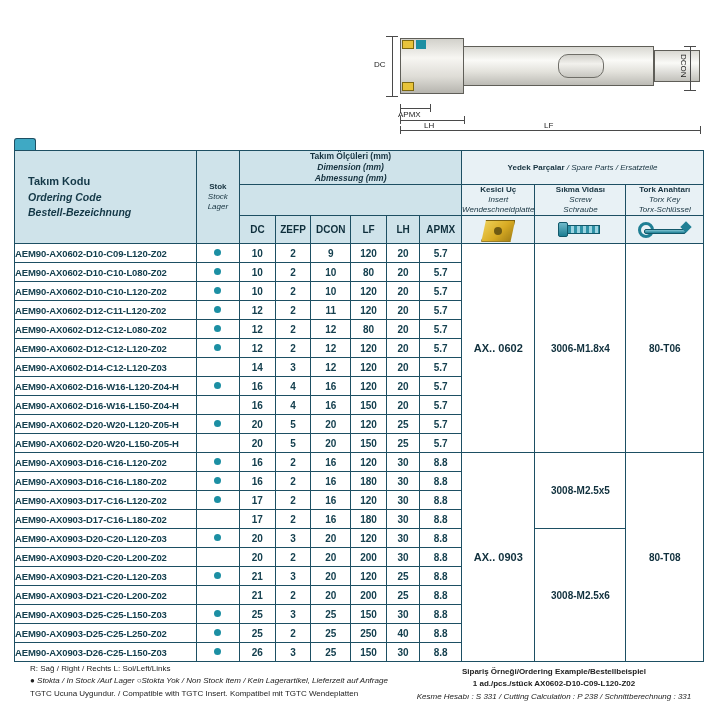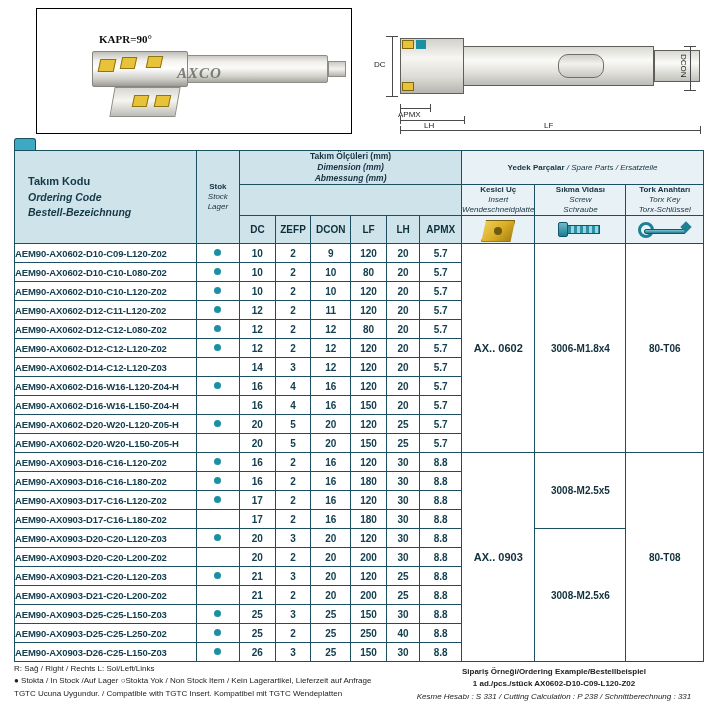--- a/index.html
+++ b/index.html
@@ -165,46 +165,33 @@
 
   
   .tab {
     position: absolute; left: 14px; top: 138px; width: 22px; height: 13px;
     background: #3fa9c4; border: 1px solid #1d4f63; border-bottom: none;
     border-radius: 3px 3px 0 0;
   }
 
   
   .footer { position: absolute; left: 14px; top: 663px; width: 690px; font-size: 8px; color: #222; }
-  .foot-left { position: absolute; left: 0; top: 0; width: 380px; line-height: 1.55; }
-  .foot-left .it { }
+  .foot-left { position: absolute; left: 16px; top: 0; width: 380px; line-height: 1.55; }
+  .foot-left .it { font-style: italic; }
   .foot-right { position: absolute; right: 0; top: 3px; width: 300px; text-align: center; line-height: 1.55; }
   .foot-right .hd { font-weight: bold; }
   .foot-right .it { font-style: italic; }
 </style>
 </head>
 <body>
 
 <div class="page">
 
   <div class="top-area">
 
-    <div class="photo-box">
-      <div class="kapr-label">KAPR=90°</div>
-      <div class="tool-body"></div>
-      <div class="tool-head"></div>
-      <div class="tool-sub"></div>
-      <div class="insert-y i1"></div>
-      <div class="insert-y i2"></div>
-      <div class="insert-y i3"></div>
-      <div class="insert-y i4"></div>
-      <div class="insert-y i5"></div>
-      <div class="axco-text">AXCO</div>
-      <div class="tool-shank-end"></div>
-    </div>
 
     <div class="draw">
       <div class="shank"></div>
       <div class="head-blk"></div>
       <div class="head-ins hi1"></div>
       <div class="head-ins hi2"></div>
       <div class="teal-blk"></div>
       <div class="notch"></div>
       <div class="taper"></div>
 

